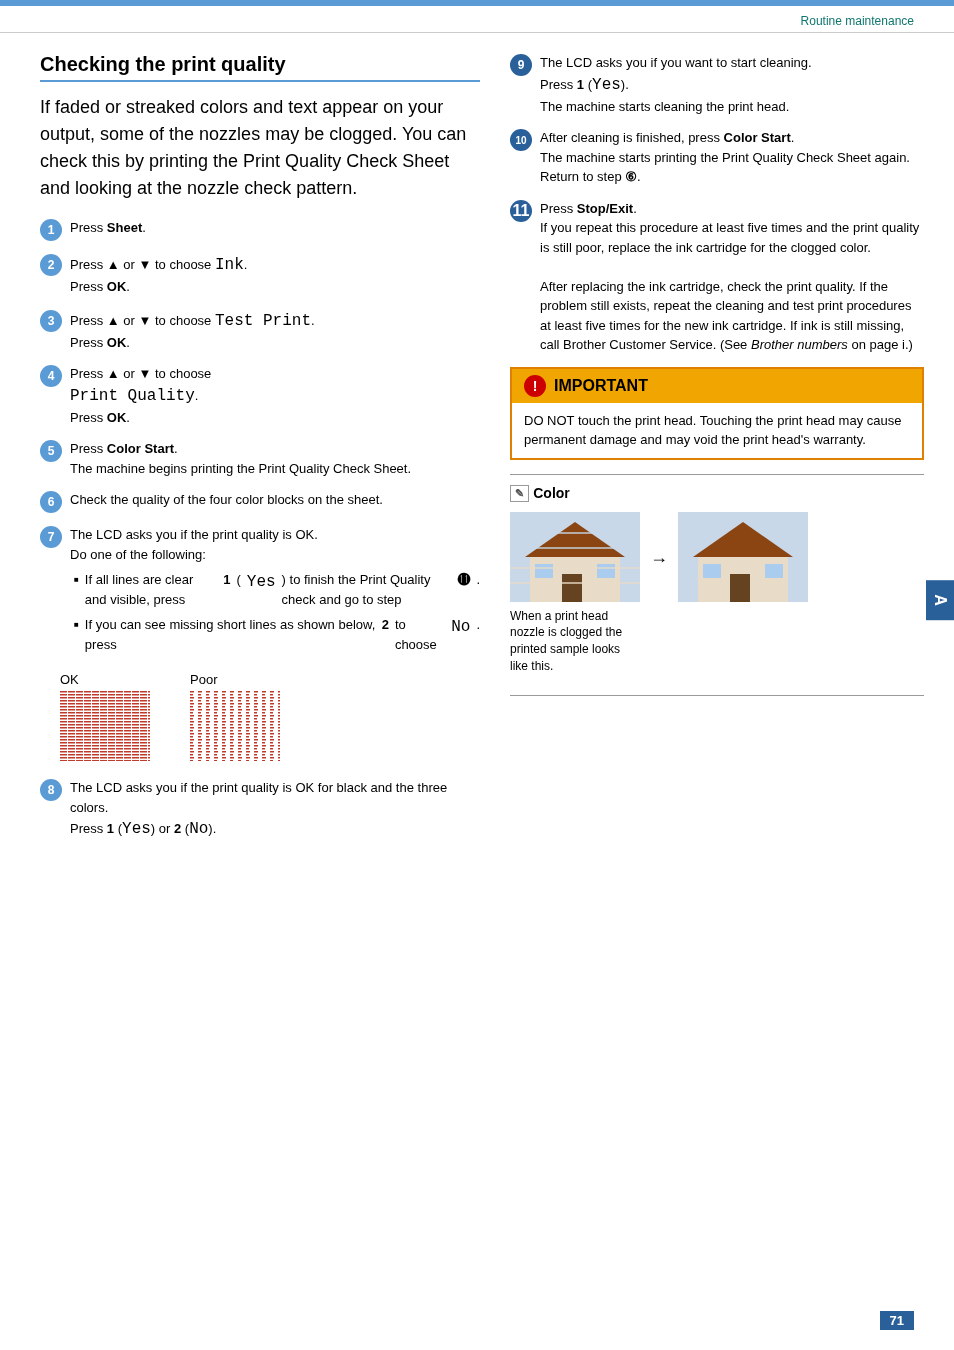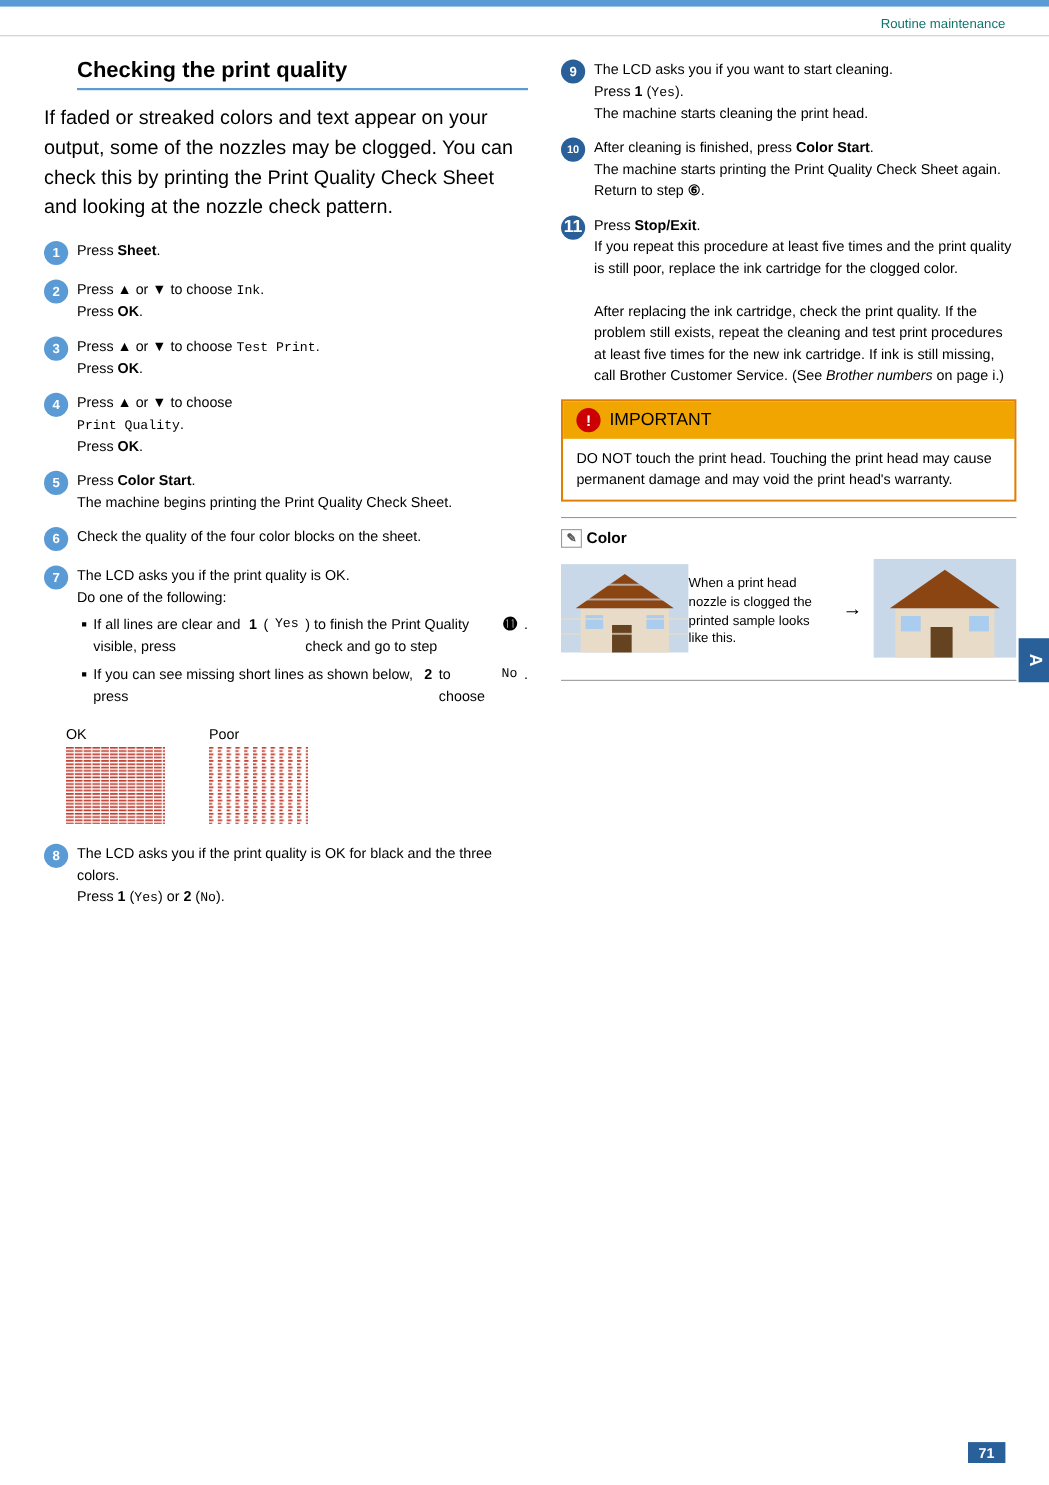--- a/index.html
+++ b/index.html
@@ -43,21 +43,20 @@
     .right-col {
       flex: 1;
     }
 
     .page-title {
       font-size: 20px;
       font-weight: bold;
       margin-bottom: 6px;
       border-bottom: 2px solid #5b9bd5;
       padding-bottom: 4px;
-      margin-left: 30px;
     }
 
     .intro-text {
       font-size: 18px;
       line-height: 1.5;
       margin-bottom: 16px;
       margin-top: 12px;
     }
 
     .step-item {
@@ -87,21 +86,21 @@
     }
 
     .step-content {
       flex: 1;
       font-size: 13px;
       line-height: 1.5;
     }
 
     .step-content code, .mono {
       font-family: 'Courier New', Courier, monospace;
-      font-size: 12px;
+      font-size: 16px;
     }
 
     .step-content strong {
       font-weight: bold;
     }
 
     .sub-list {
       margin-top: 6px;
       margin-left: 4px;
       list-style: none;
@@ -176,21 +175,21 @@
 
     .note-images {
       display: flex;
       gap: 10px;
       align-items: flex-start;
       margin-bottom: 10px;
     }
 
     .note-image-block {
       display: flex;
-      flex-direction: row;
+      flex-direction: column;
       align-items: center;
     }
 
     .arrow-sep {
       display: flex;
       align-items: center;
       justify-content: center;
       font-size: 18px;
       padding-top: 35px;
       color: #000;
@@ -384,21 +383,21 @@
       <div class="step-content">
         Press <strong>Stop/Exit</strong>.<br>
         If you repeat this procedure at least five times and the print quality is still poor, replace the ink cartridge for the clogged color.<br><br>
         After replacing the ink cartridge, check the print quality. If the problem still exists, repeat the cleaning and test print procedures at least five times for the new ink cartridge. If ink is still missing, call Brother Customer Service. (See <em>Brother numbers</em> on page i.)
       </div>
     </div>
 
     <div class="important-wrapper">
       <div class="important-header">
         <span class="important-icon">!</span>
-        <span style="font-size:16px;font-weight:normal;">IMPORTANT</span>
+        <span style="font-size:16px;font-weight:bold;">IMPORTANT</span>
       </div>
       <div class="important-body">DO NOT touch the print head. Touching the print head may cause permanent damage and may void the print head's warranty.</div>
     </div>
 
     <div class="note-box">
       <div class="note-title">
         <span class="note-icon">✎</span>
         <span>Color</span>
       </div>
       <div class="note-images">

